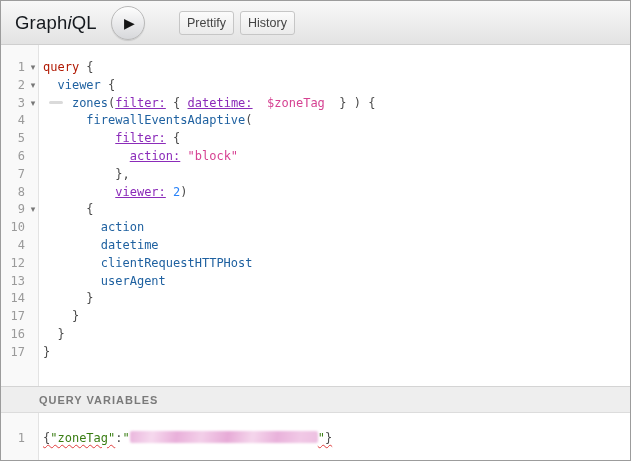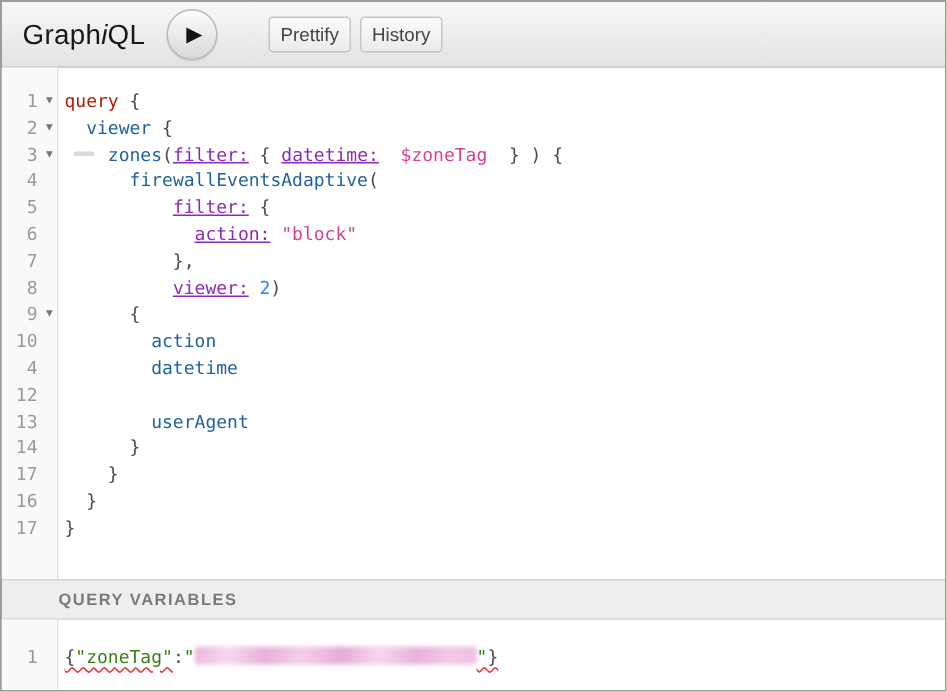--- a/index.html
+++ b/index.html
@@ -153,20 +153,21 @@
         <div class="line">
           <span class="ln">10</span>
           <span class="code"><span>        </span><span class="tk-fld">action</span></span>
         </div>
         <div class="line">
           <span class="ln">4</span>
           <span class="code"><span>        </span><span class="tk-fld">datetime</span></span>
         </div>
         <div class="line">
           <span class="ln">12</span>
+          <span class="code"><span>        </span><span class="tk-fld">clientRequestHTTPHost</span></span>
         </div>
         <div class="line">
           <span class="ln">13</span>
           <span class="code"><span>        </span><span class="tk-fld">userAgent</span></span>
         </div>
         <div class="line">
           <span class="ln">14</span>
           <span class="code"><span class="tk-pun">      }</span></span>
         </div>
         <div class="line">

